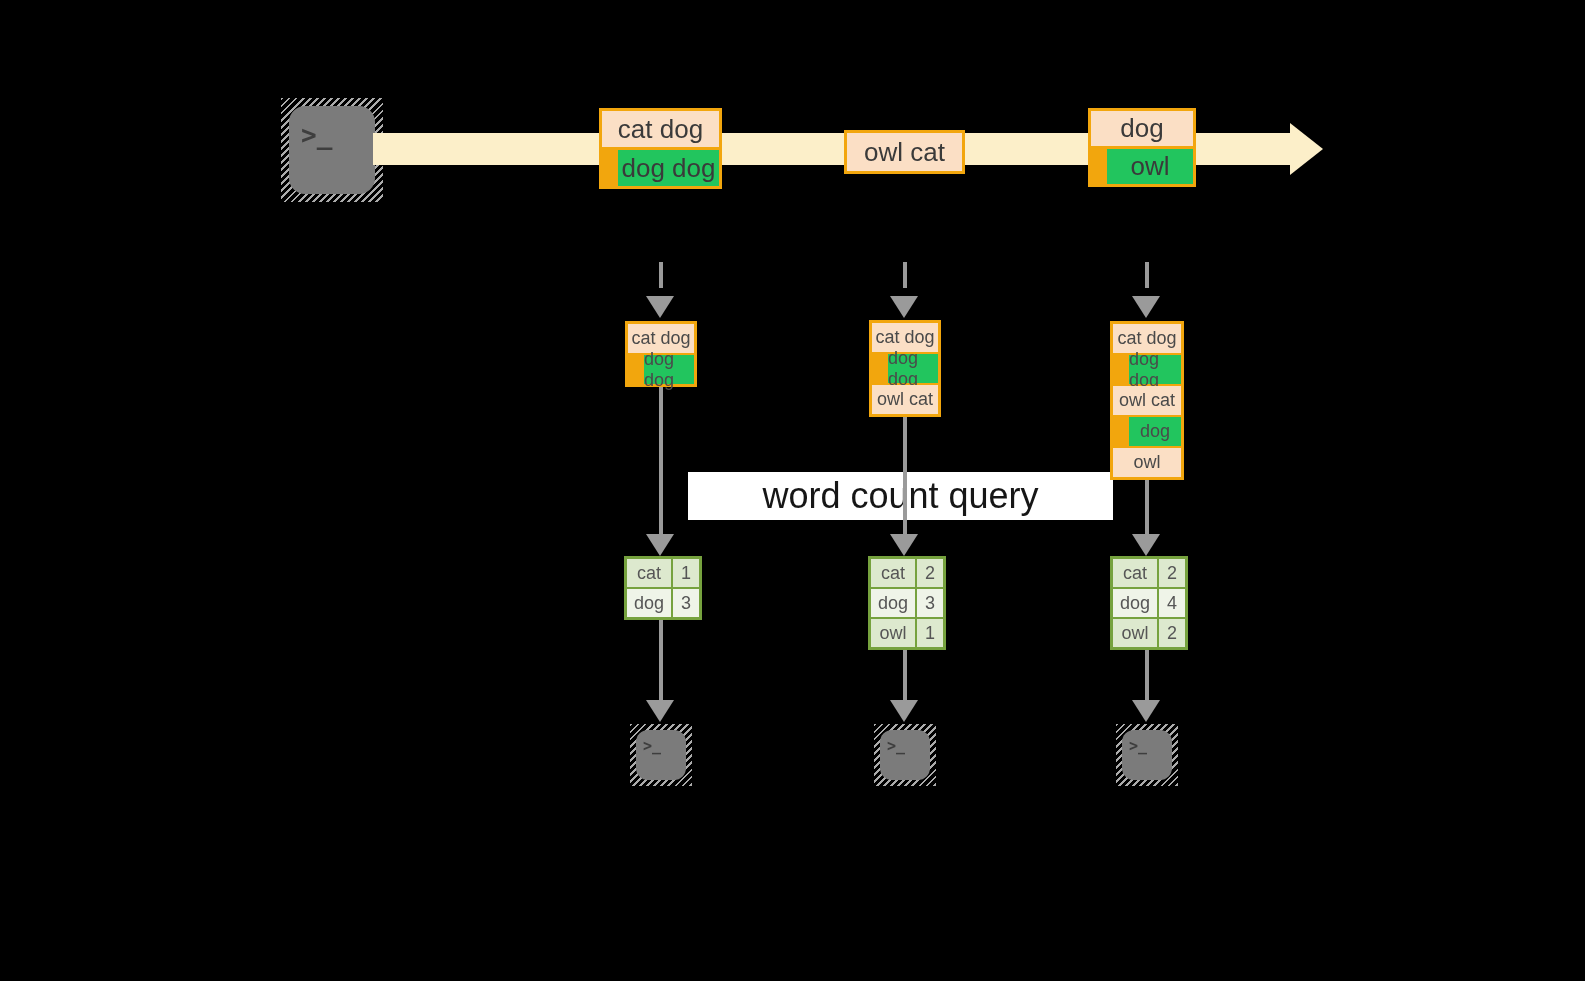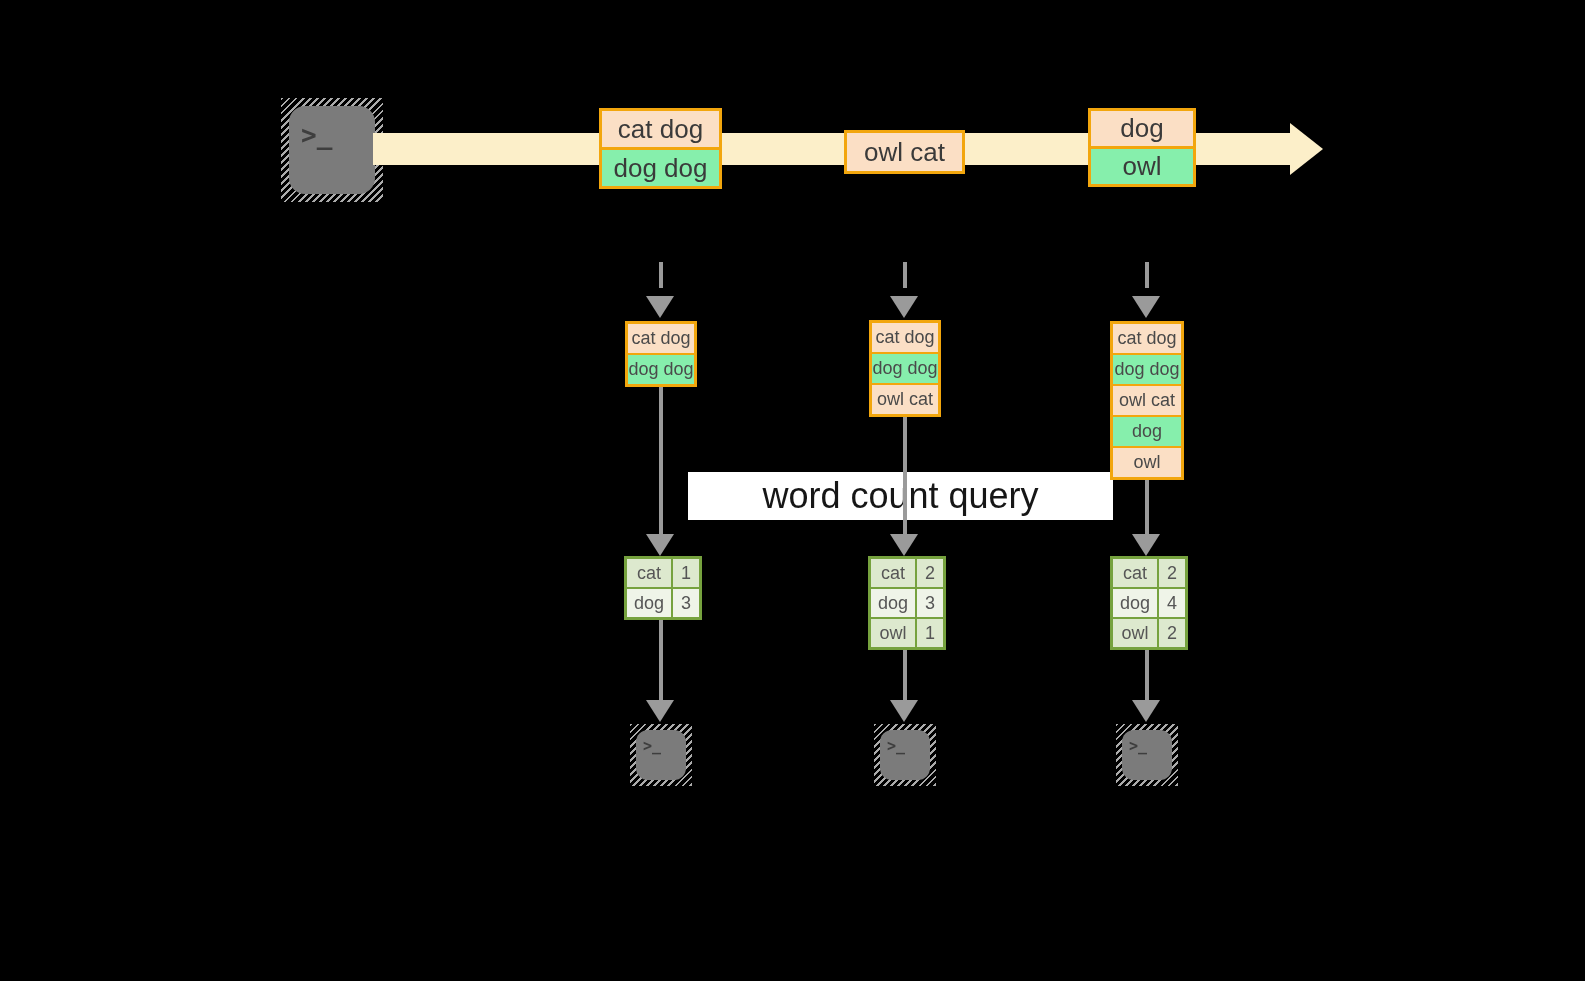--- a/index.html
+++ b/index.html
@@ -21,21 +21,21 @@
   
   .msg-box{position:absolute;display:flex;flex-direction:column;z-index:2;
     border:3px solid #F2A60D;background:#F2A60D;gap:3px;box-sizing:border-box;}
   .msg-row{flex:1;display:flex;align-items:center;justify-content:center;
     font-size:26px;color:#3a3a3a;}
   .batch-list{position:absolute;display:flex;flex-direction:column;z-index:2;
     border:3px solid #F2A60D;background:#F2A60D;gap:2px;box-sizing:border-box;}
   .batch-row{height:29px;display:flex;align-items:center;justify-content:center;
     font-size:18px;color:#4a4a4a;}
   .fill-a{background:#FBDFC5;}
-  .fill-b{background:#86efac;}
+  .fill-b{background:#22c55e;margin-left:16px;}
 
   
   .count-table{position:absolute;display:grid;grid-template-columns:44px 26px;
     grid-auto-rows:28px;gap:2px;border:3px solid #76A23E;background:#76A23E;
     box-sizing:content-box;z-index:2;}
   .count-cell{display:flex;align-items:center;justify-content:center;
     font-size:18px;color:#565656;}
   .gfill-a{background:#DDE9CE;}
   .gfill-b{background:#EFF4E8;}
 

